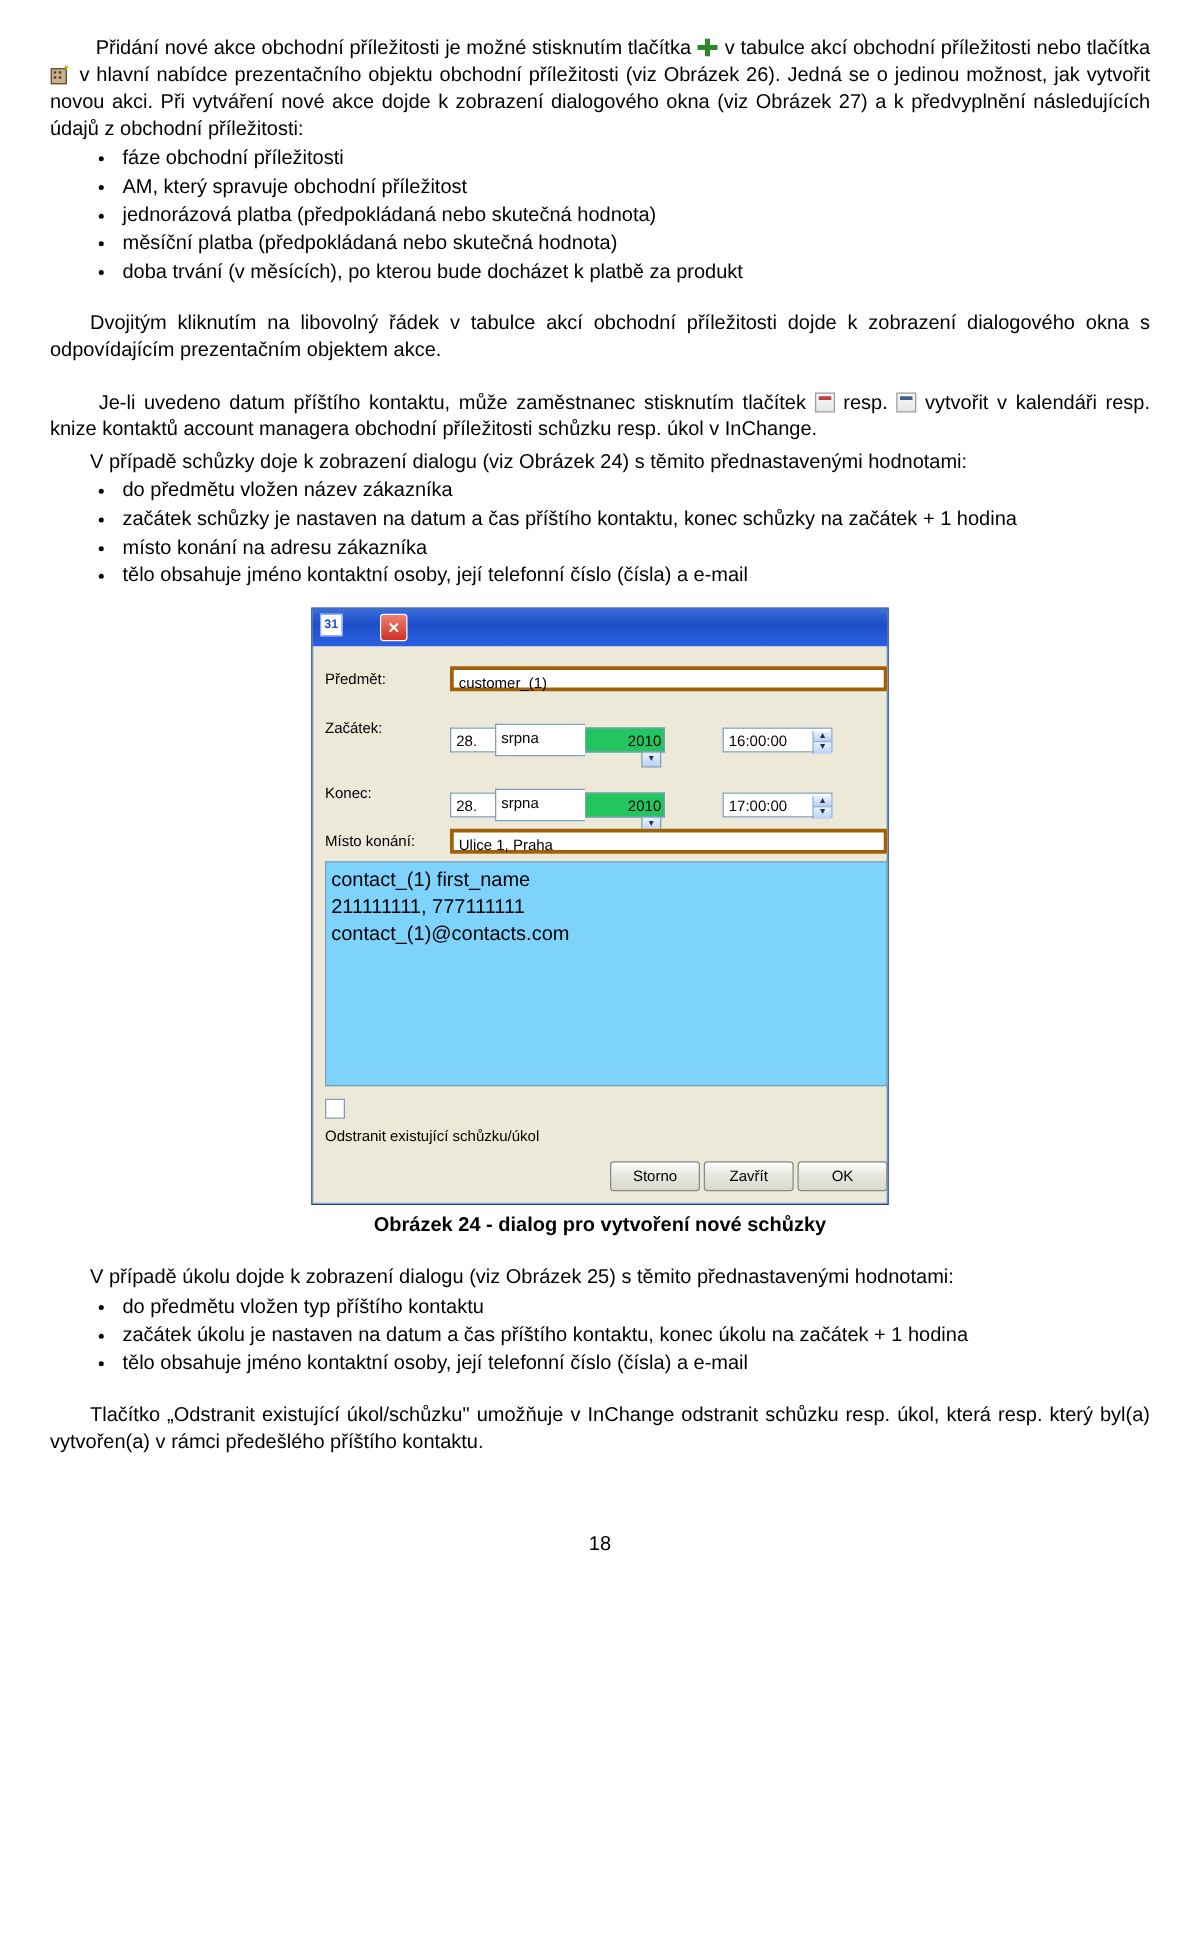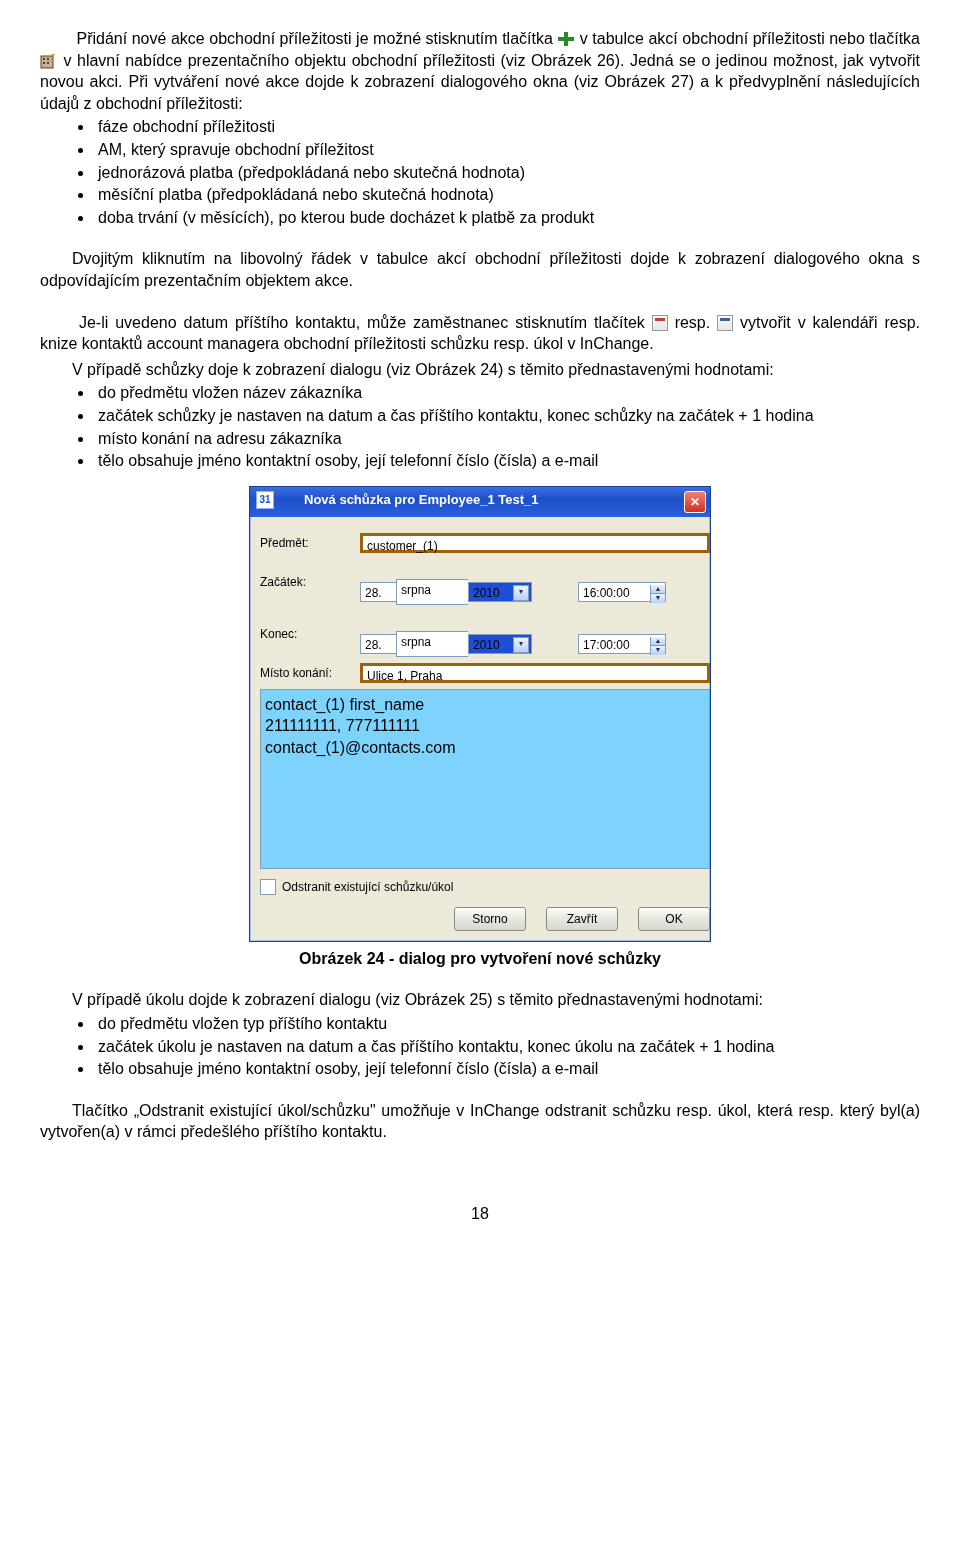--- a/index.html
+++ b/index.html
@@ -114,22 +114,22 @@
     border:3px solid #a16207;
     padding:2px 4px;
     height:20px;
     box-sizing:border-box;
     font-size:12px;
   }
   .date-group { display:flex; align-items:center; flex:1; gap:0;margin-top:20px; }
   .sp { width:36px; background:#fff; border:1px solid #7f9db9; height:20px; box-sizing:border-box; padding:2px 4px; border-right:none; }
   .dd-month { width:72px; background:#fff; border:1px solid #7f9db9; height:26px; box-sizing:border-box; padding:2px 4px; border-right:none;}
   .dd-year {
-    width:64px; background:#1d4ed8; border:1px solid #7f9db9; height:20px; box-sizing:border-box;
-    display:flex; align-items:flex-start; justify-content:space-between; padding:2px 2px 2px 4px;
+    width:64px; background:#22c55e; border:1px solid #7f9db9; height:20px; box-sizing:border-box;
+    display:flex; align-items:flex-end; justify-content:space-between; padding:2px 2px 2px 4px;flex-direction:column;
   }
   .dd-btn {
     width:14px; height:14px;
     background:linear-gradient(#eaf2ff,#b8d0f8);
     border:1px solid #7f9db9;
     display:flex; align-items:center; justify-content:center;
     font-size:8px; color:#234;
   }
   .time-box {
     background:#fff; border:1px solid #7f9db9; height:20px; box-sizing:border-box;
@@ -148,26 +148,26 @@
   .time-box .spin div:last-child{ border-bottom:none;}
   .gap-big { width: 46px; }
   .textarea {
     background:#7dd3fc; border:1px solid #7f9db9;
     height:170px;
     margin-top:6px;
     padding:4px;
     font-size:16px;
     white-space: pre-line;
   }
-  .chk-row { display:flex; margin-top:10px; gap:6px; }
+  .chk-row { display:flex; margin-top:10px; gap:6px;flex-direction:column; }
   .chk {
     width:14px; height:14px; background:#fff; border:1px solid #7f9db9;
   }
   .btn-row {
-    display:flex; justify-content:flex-end; gap:20px;
+    display:flex; justify-content:flex-end; gap:3px;
     margin-top:12px;
   }
   .win-btn {
     min-width:70px;
     height:22px;
     background: linear-gradient(#fefefe,#e8e8e0 45%,#d8d8cc);
     border:1px solid #888;
     border-radius:3px;
     font-size:12px;
     display:flex; align-items:center; justify-content:center;
@@ -222,21 +222,20 @@
 <ul class="bul">
   <li>do předmětu vložen název zákazníka</li>
   <li>začátek schůzky je nastaven na datum a čas příštího kontaktu, konec schůzky na začátek + 1 hodina</li>
   <li>místo konání na adresu zákazníka</li>
   <li>tělo obsahuje jméno kontaktní osoby, její telefonní číslo (čísla) a e-mail</li>
 </ul>
 
 <div class="dialog">
   <div class="titlebar">
     <div class="t-icon">31</div>
-    <div class="t-title">Nová schůzka pro Employee_1 Test_1</div>
     <div class="close">✕</div>
   </div>
   <div class="dlg-body">
     <div class="form-row">
       <div class="lab">Předmět:</div>
       <div class="txt-in">customer_(1)</div>
     </div>
     <div class="form-row">
       <div class="lab">Začátek:</div>
       <div class="date-group">

